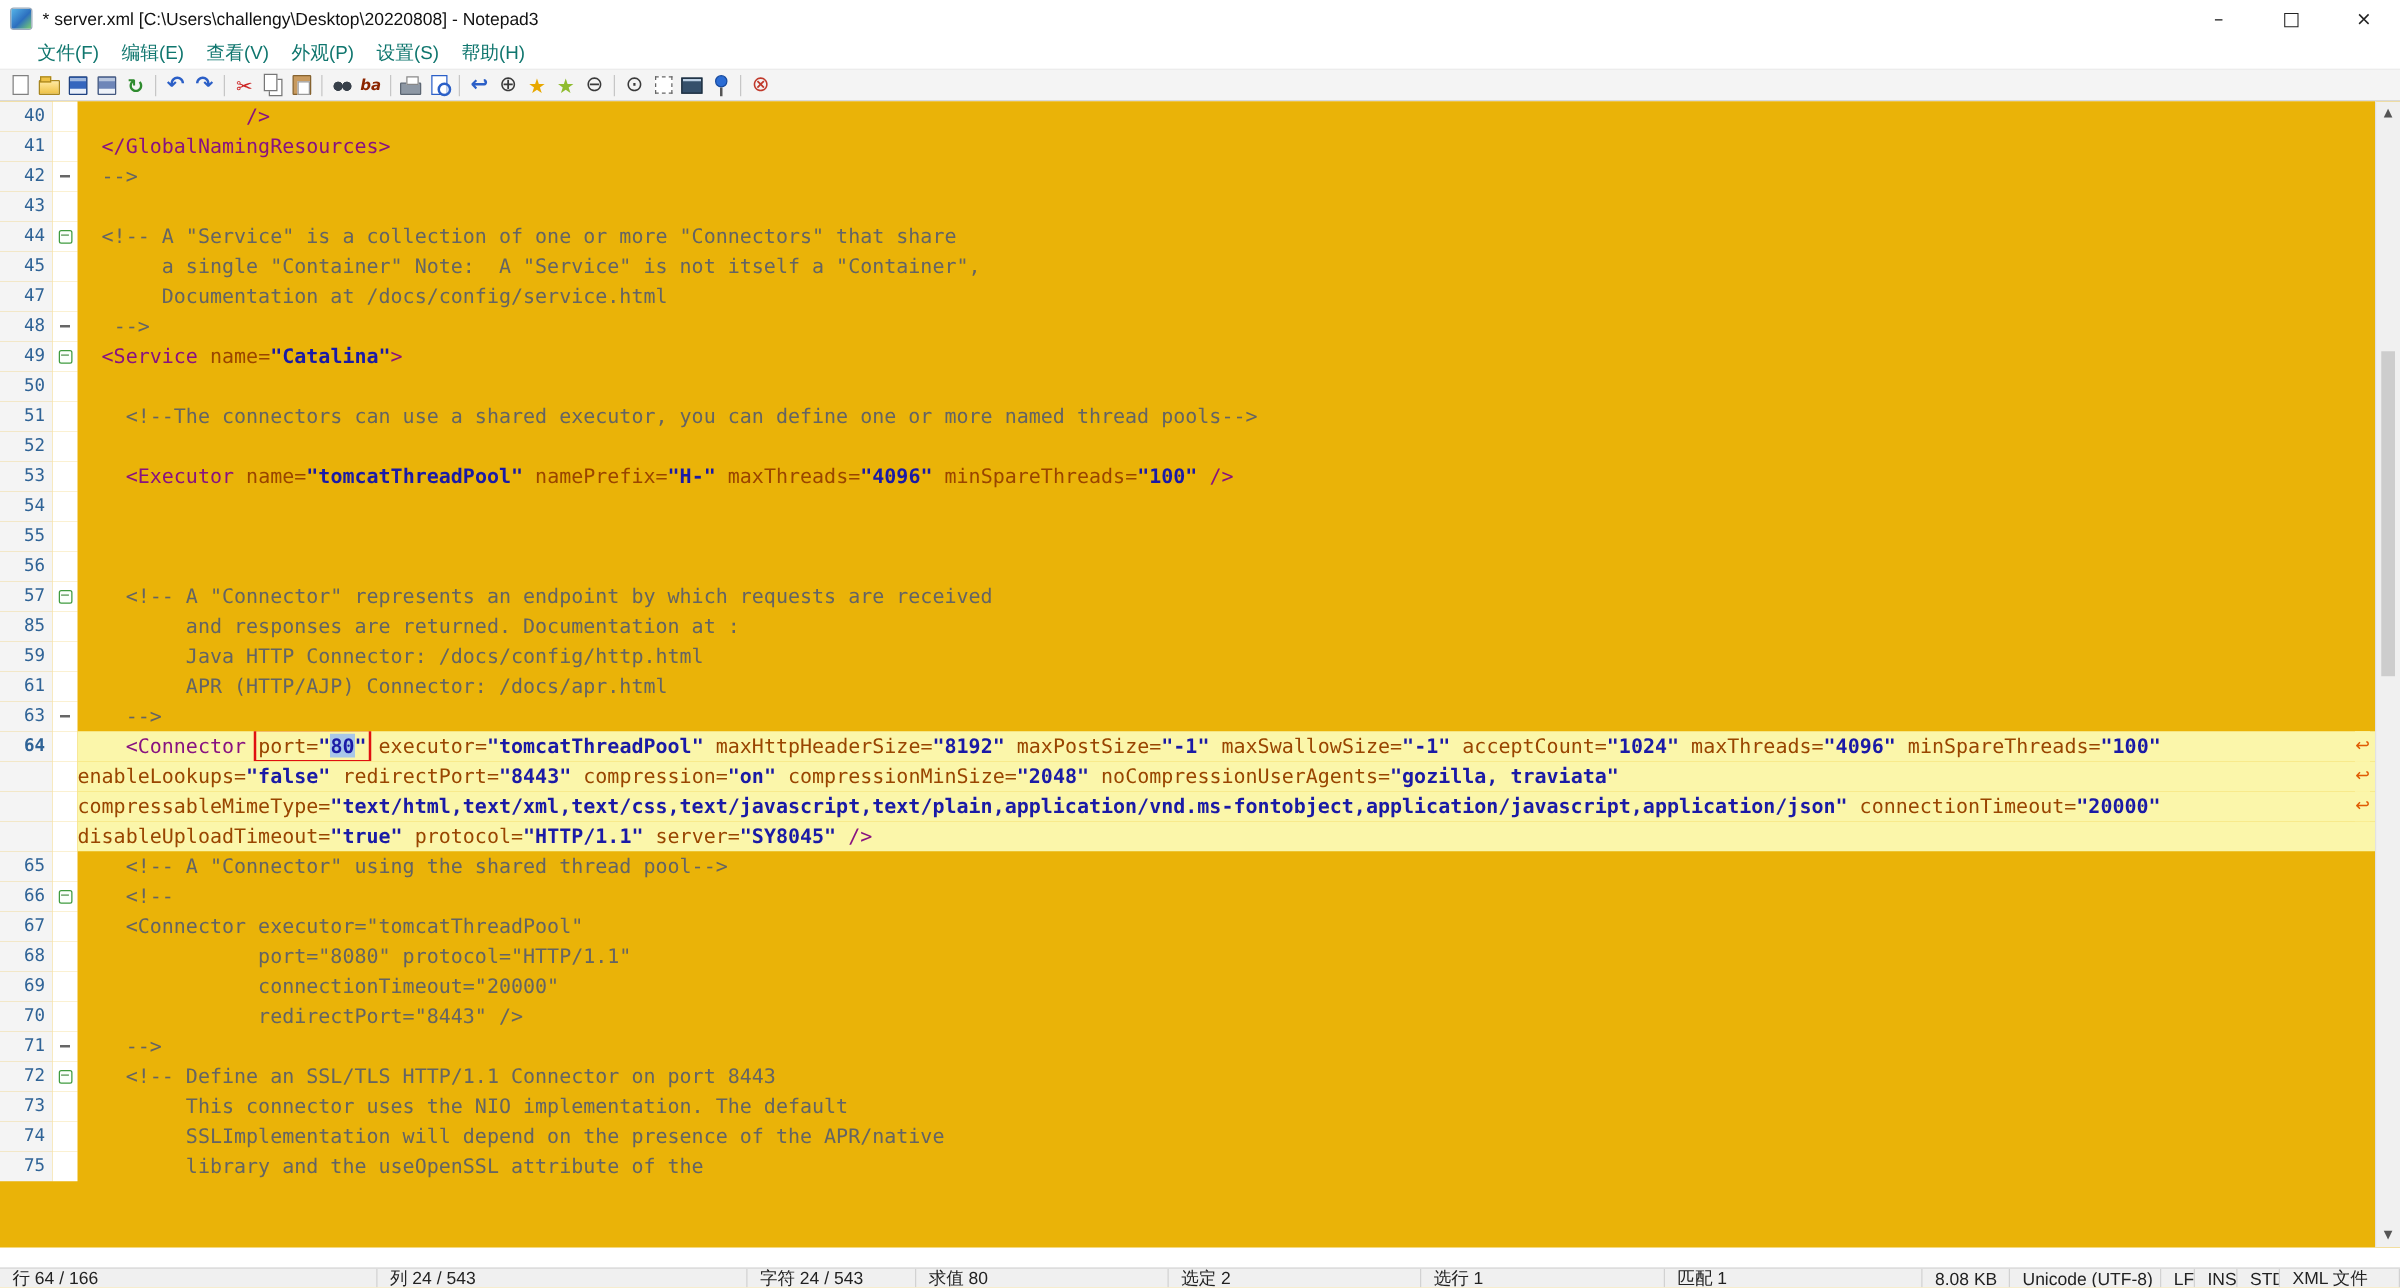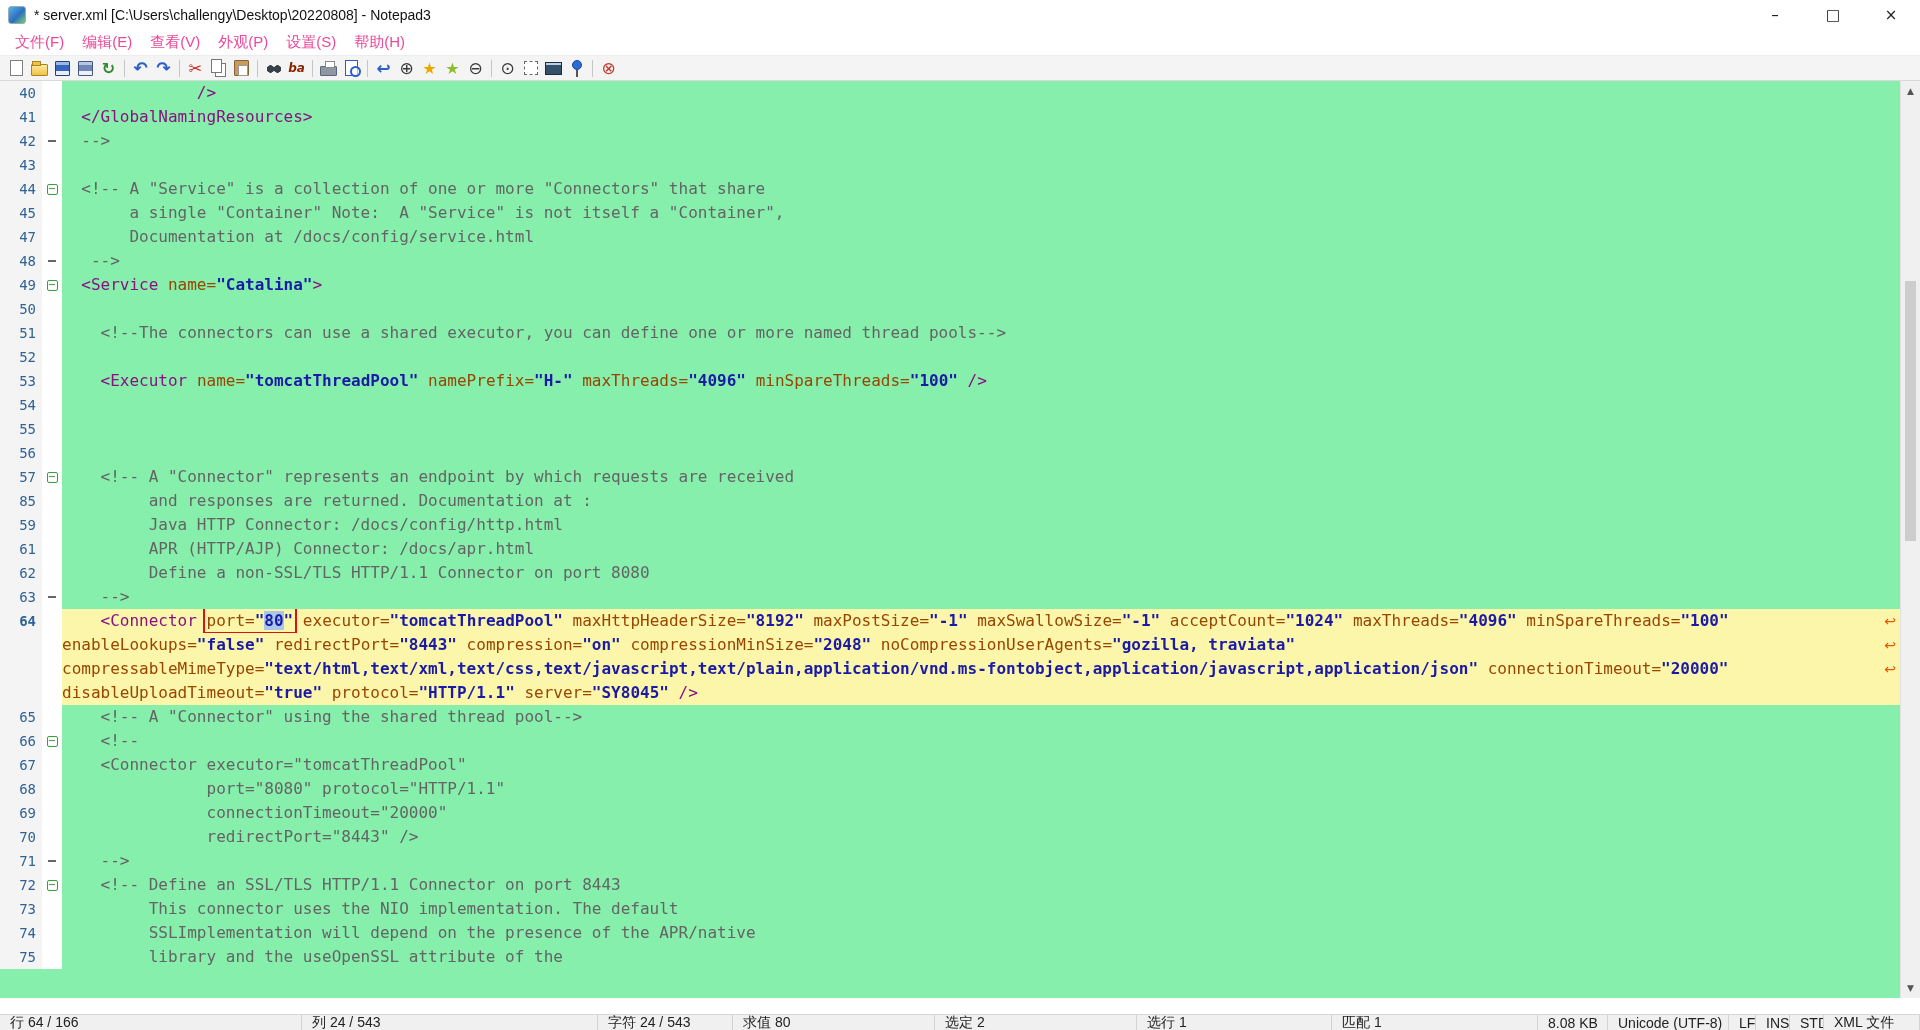--- a/index.html
+++ b/index.html
@@ -10,21 +10,21 @@
   
   .titlebar { background:#fff; display:flex; align-items:center; padding-left:8px; }
   .app-icon { width:18px; height:18px; border-radius:3px; margin-right:8px; flex:none;
     background:linear-gradient(135deg,#56b5e8 0%,#2c6fbf 55%,#7ad06e 100%); border:1px solid #9ab; }
   .title { font-size:14px; color:#111; white-space:nowrap; }
   .win-controls { margin-left:auto; display:flex; height:100%; }
   .win-btn { width:58px; height:29px; display:flex; align-items:center; justify-content:center;
     font-size:15px; color:#222; font-family:"DejaVu Sans",sans-serif; }
 
   
-  .menubar { background:#fff; display:flex; align-items:center; padding-left:6px; font-size:15px; color:#ec4899; }
+  .menubar { background:#fff; display:flex; align-items:center; padding-left:21px; font-size:15px; color:#0f766e; }
   .menu-item { padding:3px 9px; white-space:nowrap; }
 
   
   .toolbar { background:#f4f4f4; border-top:1px solid #ececec; border-bottom:1px solid #d9d9d9;
     display:flex; align-items:center; padding-left:5px; }
   .tbsep { width:1px; height:17px; background:#c6c6c6; margin:0 4px; flex:none; }
   .tbi { width:23px; height:22px; display:inline-flex; align-items:center; justify-content:center;
     position:relative; font-family:"DejaVu Sans",sans-serif; font-size:14px; color:#444; flex:none; }
   .i-undo,.i-redo,.i-word-wrap { color:#2b5fc7; font-size:17px; font-weight:bold; }
   .i-revert { color:#2e8b2e; font-size:16px; font-weight:bold; }
@@ -62,21 +62,21 @@
   .i-print-preview::after { content:""; position:absolute; width:7px; height:7px; border:2px solid #2b5fc7;
     border-radius:50%; right:2px; bottom:2px; background:rgba(255,255,255,.6); }
   .i-select-block::before { content:""; display:block; width:12px; height:12px; border:1px dashed #666; background:#fff; }
   .i-fullscreen::before { content:""; display:block; width:15px; height:11px; background:#35506b;
     border:1px solid #1c2c3c; box-shadow:inset 0 2px 0 #bcd0e4; }
   .i-pin::before { content:""; display:block; width:8px; height:8px; background:#2b6cd4;
     border:1px solid #174a9e; border-radius:50%; margin-bottom:7px; }
   .i-pin::after { content:""; position:absolute; width:2px; height:7px; background:#555; bottom:2px; left:11px; }
 
   
-  .editor { position:relative; background:#86efac; overflow:hidden; }
+  .editor { position:relative; background:#eab308; overflow:hidden; }
   .code { position:absolute; left:0; top:0; right:20px; bottom:0; overflow:hidden; }
   .row { display:flex; height:24px; line-height:24px; white-space:pre; position:relative;
     font-family:"DejaVu Sans Mono", monospace; font-size:16px; }
   .ln { width:42px; flex:none; text-align:right; padding-right:6px; background:#f4f4f4;
     color:var(--ln); font-size:14px; }
   .row.hl .ln { font-weight:bold; }
   .fold { width:20px; flex:none; background:#fff; display:flex; align-items:center; justify-content:center; }
   .fm { width:11px; height:11px; border:1px solid #3f9b3f; background:#fbfffb; color:#2f7f2f;
     font-size:10px; line-height:8px; text-align:center; border-radius:2px;
     font-family:"DejaVu Sans",sans-serif; }
@@ -181,21 +181,20 @@
         <div class="row"><span class="ln">51</span><span class="fold"></span><span class="txt"><span class="sg p">    </span><span class="sg c">&lt;!--The connectors can use a shared executor, you can define one or more named thread pools--&gt;</span></span></div>
         <div class="row"><span class="ln">52</span><span class="fold"></span><span class="txt"></span></div>
         <div class="row"><span class="ln">53</span><span class="fold"></span><span class="txt"><span class="sg p">    </span><span class="sg t">&lt;Executor</span><span class="sg p"> </span><span class="sg a">name=</span><span class="sg v">"tomcatThreadPool"</span><span class="sg p"> </span><span class="sg a">namePrefix=</span><span class="sg v">"H-"</span><span class="sg p"> </span><span class="sg a">maxThreads=</span><span class="sg v">"4096"</span><span class="sg p"> </span><span class="sg a">minSpareThreads=</span><span class="sg v">"100"</span><span class="sg p"> </span><span class="sg t">/&gt;</span></span></div>
         <div class="row"><span class="ln">54</span><span class="fold"></span><span class="txt"></span></div>
         <div class="row"><span class="ln">55</span><span class="fold"></span><span class="txt"></span></div>
         <div class="row"><span class="ln">56</span><span class="fold"></span><span class="txt"></span></div>
         <div class="row"><span class="ln">57</span><span class="fold"><span class="fm">−</span></span><span class="txt"><span class="sg p">    </span><span class="sg c">&lt;!-- A "Connector" represents an endpoint by which requests are received</span></span></div>
         <div class="row"><span class="ln">85</span><span class="fold"></span><span class="txt"><span class="sg c">         and responses are returned. Documentation at :</span></span></div>
         <div class="row"><span class="ln">59</span><span class="fold"></span><span class="txt"><span class="sg c">         Java HTTP Connector: /docs/config/http.html</span></span></div>
         <div class="row"><span class="ln">61</span><span class="fold"></span><span class="txt"><span class="sg c">         APR (HTTP/AJP) Connector: /docs/apr.html</span></span></div>
-        <div class="row"><span class="ln">62</span><span class="fold"></span><span class="txt"><span class="sg c">         Define a non-SSL/TLS HTTP/1.1 Connector on port 8080</span></span></div>
         <div class="row"><span class="ln">63</span><span class="fold"><span class="fd"></span></span><span class="txt"><span class="sg p">    </span><span class="sg c">--&gt;</span></span></div>
         <div class="row hl"><span class="ln">64</span><span class="fold"></span><span class="txt"><span class="sg p">    </span><span class="sg t">&lt;Connector</span><span class="sg p"> </span><span class="annot"><span class="sg a">port=</span><span class="sg v">"</span><span class="sg s">80</span><span class="sg v">"</span></span><span class="sg p"> </span><span class="sg a">executor=</span><span class="sg v">"tomcatThreadPool"</span><span class="sg p"> </span><span class="sg a">maxHttpHeaderSize=</span><span class="sg v">"8192"</span><span class="sg p"> </span><span class="sg a">maxPostSize=</span><span class="sg v">"-1"</span><span class="sg p"> </span><span class="sg a">maxSwallowSize=</span><span class="sg v">"-1"</span><span class="sg p"> </span><span class="sg a">acceptCount=</span><span class="sg v">"1024"</span><span class="sg p"> </span><span class="sg a">maxThreads=</span><span class="sg v">"4096"</span><span class="sg p"> </span><span class="sg a">minSpareThreads=</span><span class="sg v">"100"</span></span><span class="wrapmark">↩</span></div>
         <div class="row hl"><span class="ln"></span><span class="fold"></span><span class="txt"><span class="sg a">enableLookups=</span><span class="sg v">"false"</span><span class="sg p"> </span><span class="sg a">redirectPort=</span><span class="sg v">"8443"</span><span class="sg p"> </span><span class="sg a">compression=</span><span class="sg v">"on"</span><span class="sg p"> </span><span class="sg a">compressionMinSize=</span><span class="sg v">"2048"</span><span class="sg p"> </span><span class="sg a">noCompressionUserAgents=</span><span class="sg v">"gozilla, traviata"</span></span><span class="wrapmark">↩</span></div>
         <div class="row hl"><span class="ln"></span><span class="fold"></span><span class="txt"><span class="sg a">compressableMimeType=</span><span class="sg v">"text/html,text/xml,text/css,text/javascript,text/plain,application/vnd.ms-fontobject,application/javascript,application/json"</span><span class="sg p"> </span><span class="sg a">connectionTimeout=</span><span class="sg v">"20000"</span></span><span class="wrapmark">↩</span></div>
         <div class="row hl"><span class="ln"></span><span class="fold"></span><span class="txt"><span class="sg a">disableUploadTimeout=</span><span class="sg v">"true"</span><span class="sg p"> </span><span class="sg a">protocol=</span><span class="sg v">"HTTP/1.1"</span><span class="sg p"> </span><span class="sg a">server=</span><span class="sg v">"SY8045"</span><span class="sg p"> </span><span class="sg t">/&gt;</span></span></div>
         <div class="row"><span class="ln">65</span><span class="fold"></span><span class="txt"><span class="sg p">    </span><span class="sg c">&lt;!-- A "Connector" using the shared thread pool--&gt;</span></span></div>
         <div class="row"><span class="ln">66</span><span class="fold"><span class="fm">−</span></span><span class="txt"><span class="sg p">    </span><span class="sg c">&lt;!--</span></span></div>
         <div class="row"><span class="ln">67</span><span class="fold"></span><span class="txt"><span class="sg c">    &lt;Connector executor="tomcatThreadPool"</span></span></div>
         <div class="row"><span class="ln">68</span><span class="fold"></span><span class="txt"><span class="sg c">               port="8080" protocol="HTTP/1.1"</span></span></div>
         <div class="row"><span class="ln">69</span><span class="fold"></span><span class="txt"><span class="sg c">               connectionTimeout="20000"</span></span></div>

